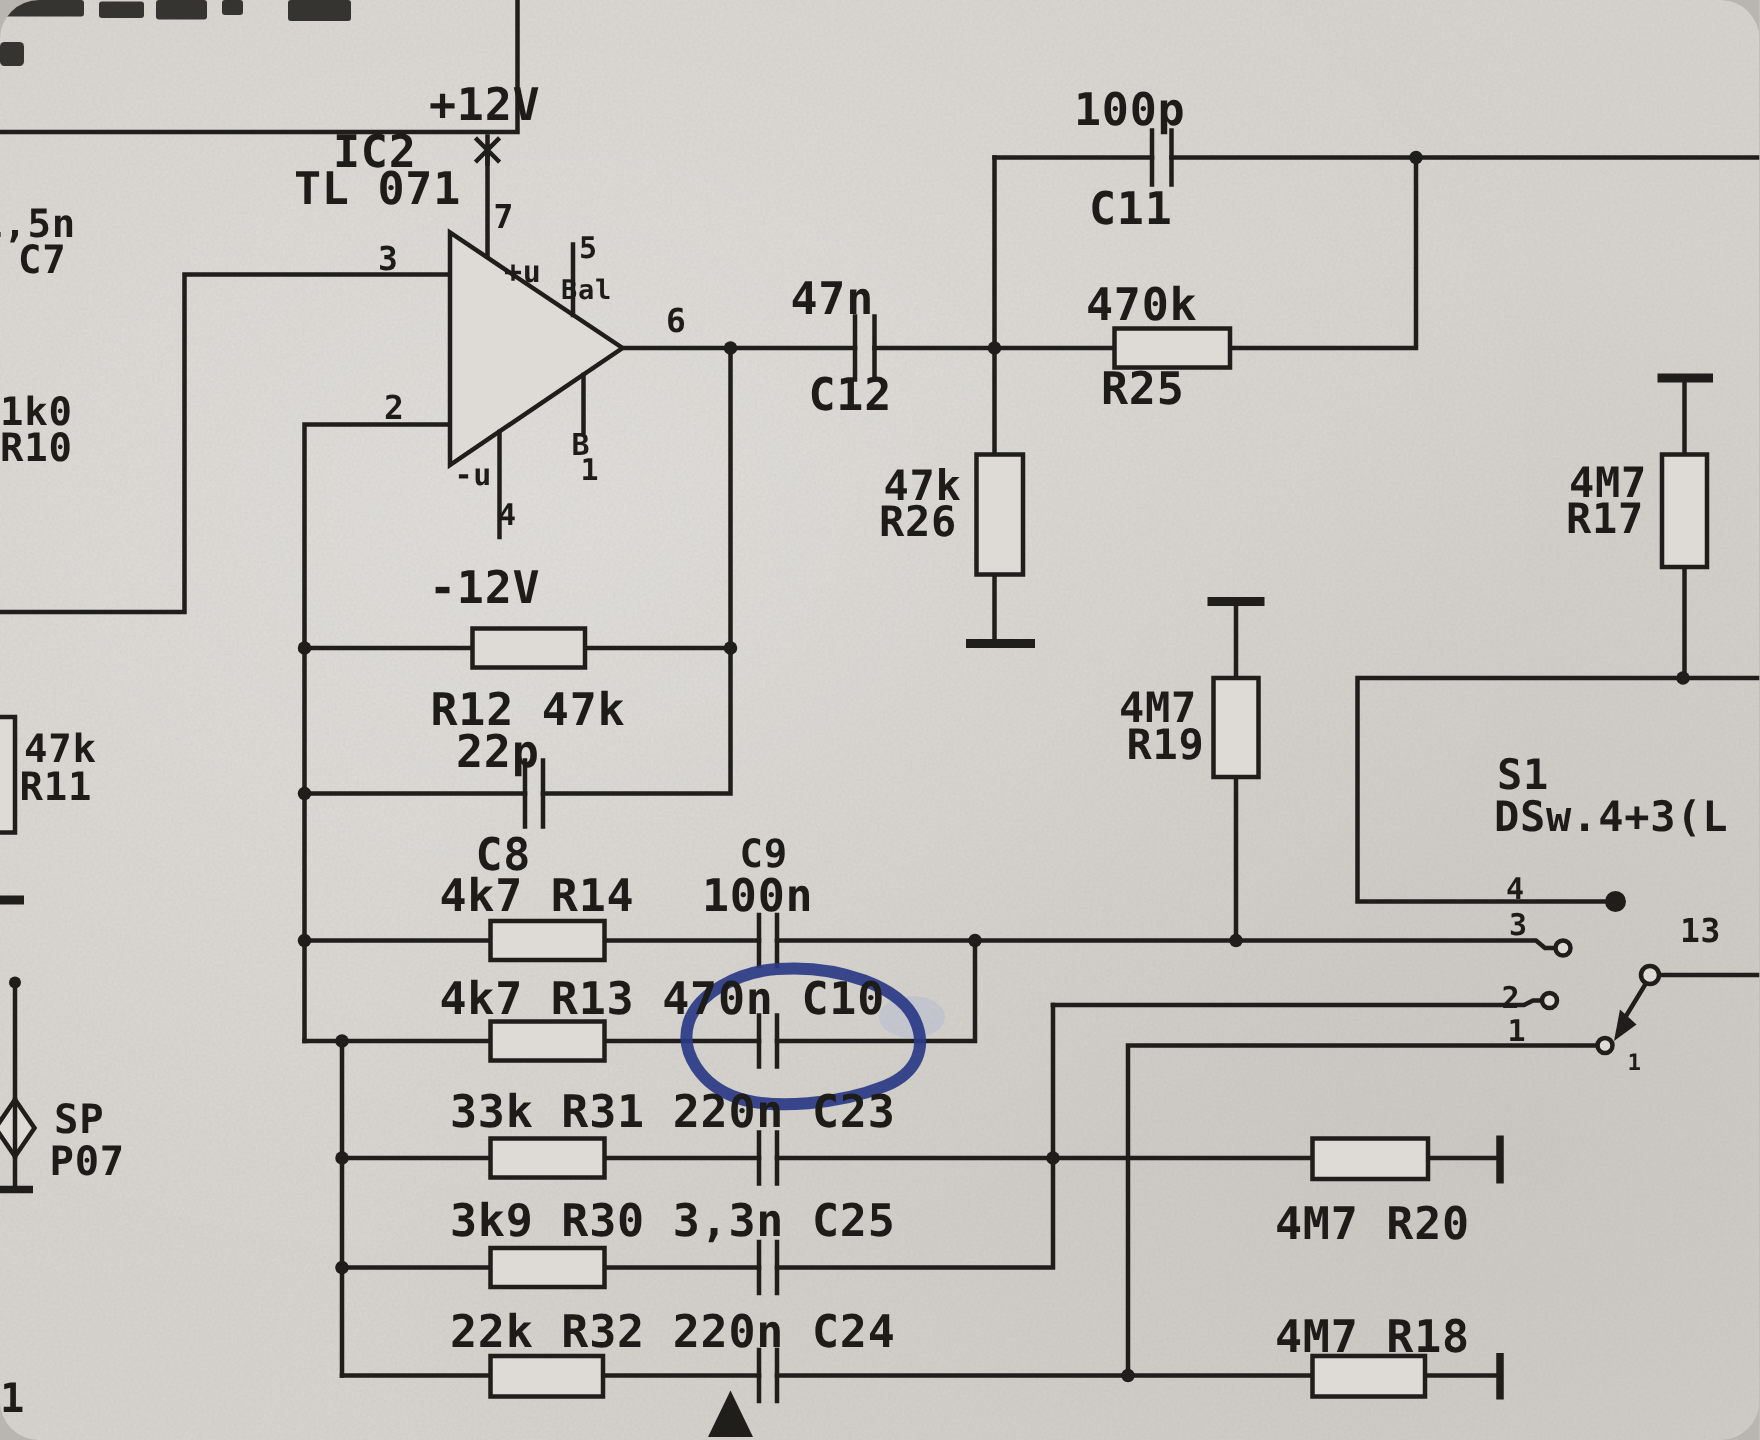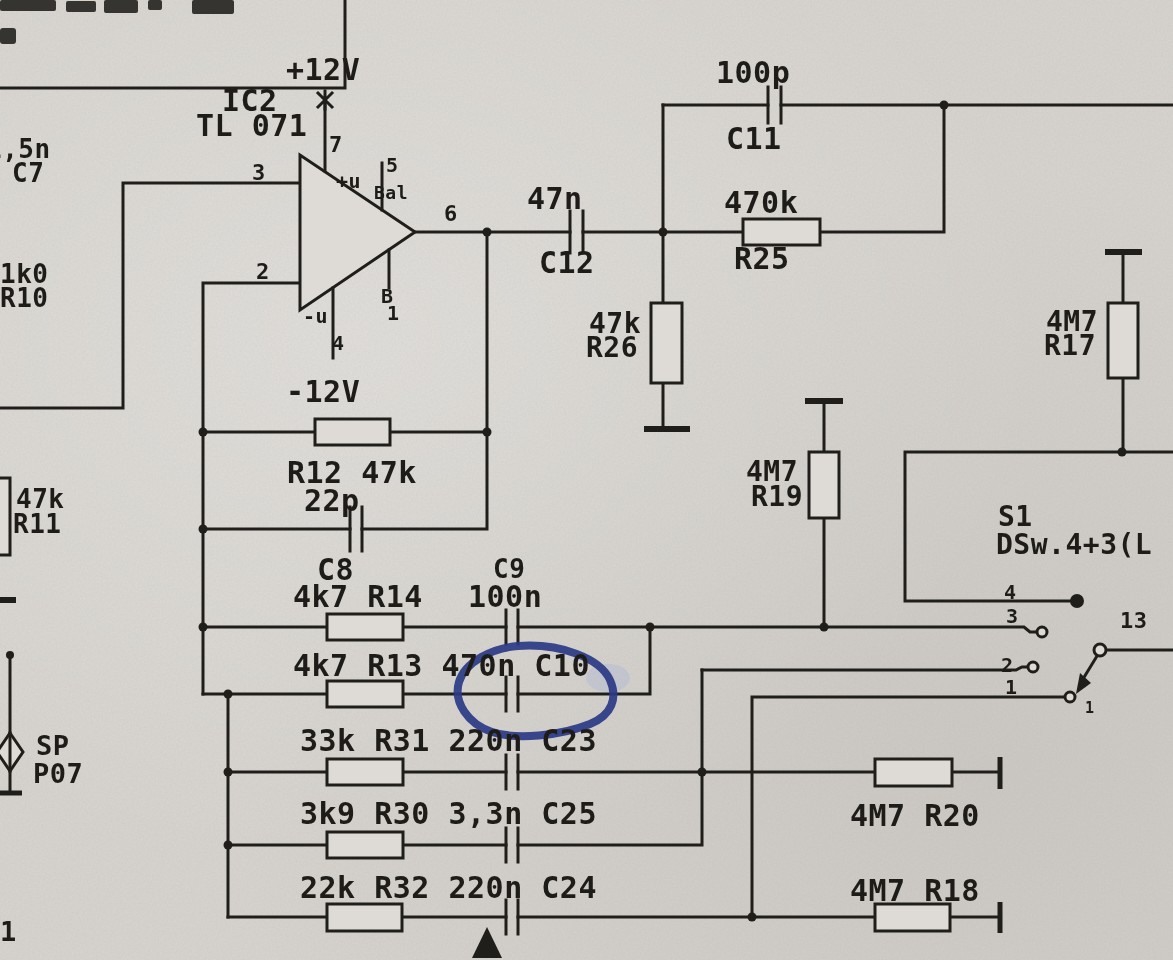--- a/index.html
+++ b/index.html
@@ -3,20 +3,21 @@
 <meta charset="utf-8">
 <style>
   html,body{margin:0;padding:0;background:#b9b6b1;}
   .stage{
     position:relative;width:1173px;height:960px;overflow:hidden;
     background:
       radial-gradient(ellipse at 30% 35%, rgba(255,255,255,.25), rgba(0,0,0,0) 60%),
       radial-gradient(ellipse at 85% 80%, rgba(120,115,108,.12), rgba(0,0,0,0) 55%),
       #d8d5d0;
     font-family:"DejaVu Sans Mono", monospace;
+    border-radius:26px;
   }
   svg{position:absolute;left:0;top:0;}
   .wire{stroke:#1f1e1b;stroke-width:3;fill:none;stroke-linecap:square;}
   .thick{stroke:#1f1e1b;stroke-width:6;fill:none;stroke-linecap:butt;}
   .bar5{stroke:#1f1e1b;stroke-width:5;fill:none;stroke-linecap:butt;}
   .box{stroke:#1f1e1b;stroke-width:3;fill:#dedbd6;}
   .dot{fill:#1f1e1b;stroke:none;}
   .contact{stroke:#1f1e1b;stroke-width:3;fill:#dedbd6;}
   .contact-filled{fill:#1f1e1b;stroke:#1f1e1b;stroke-width:2;}
   .pen{stroke:#2a3a85;stroke-width:8;fill:none;stroke-linecap:round;stroke-linejoin:round;opacity:.92;}

